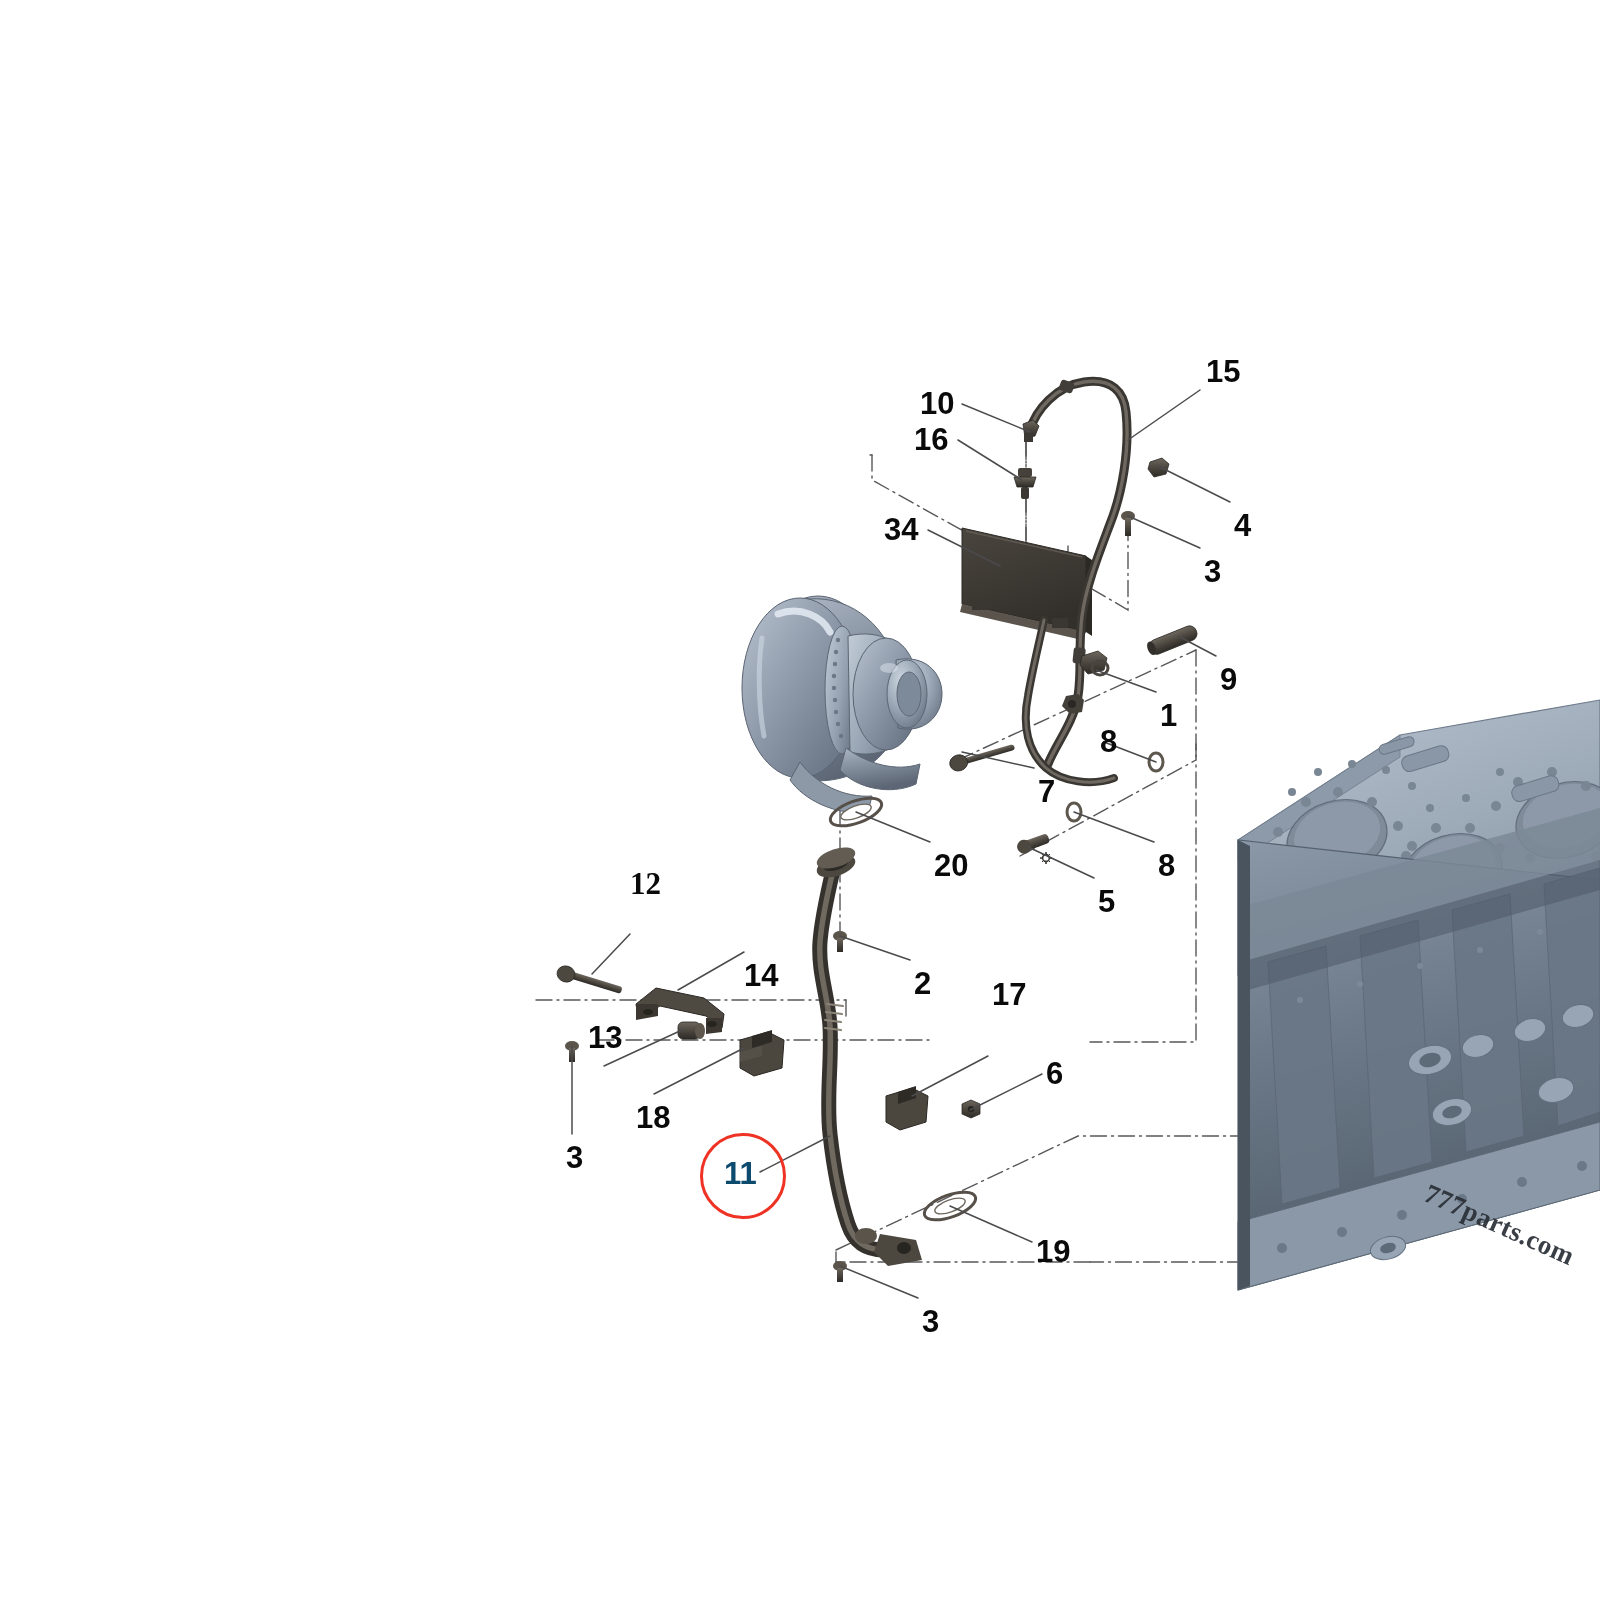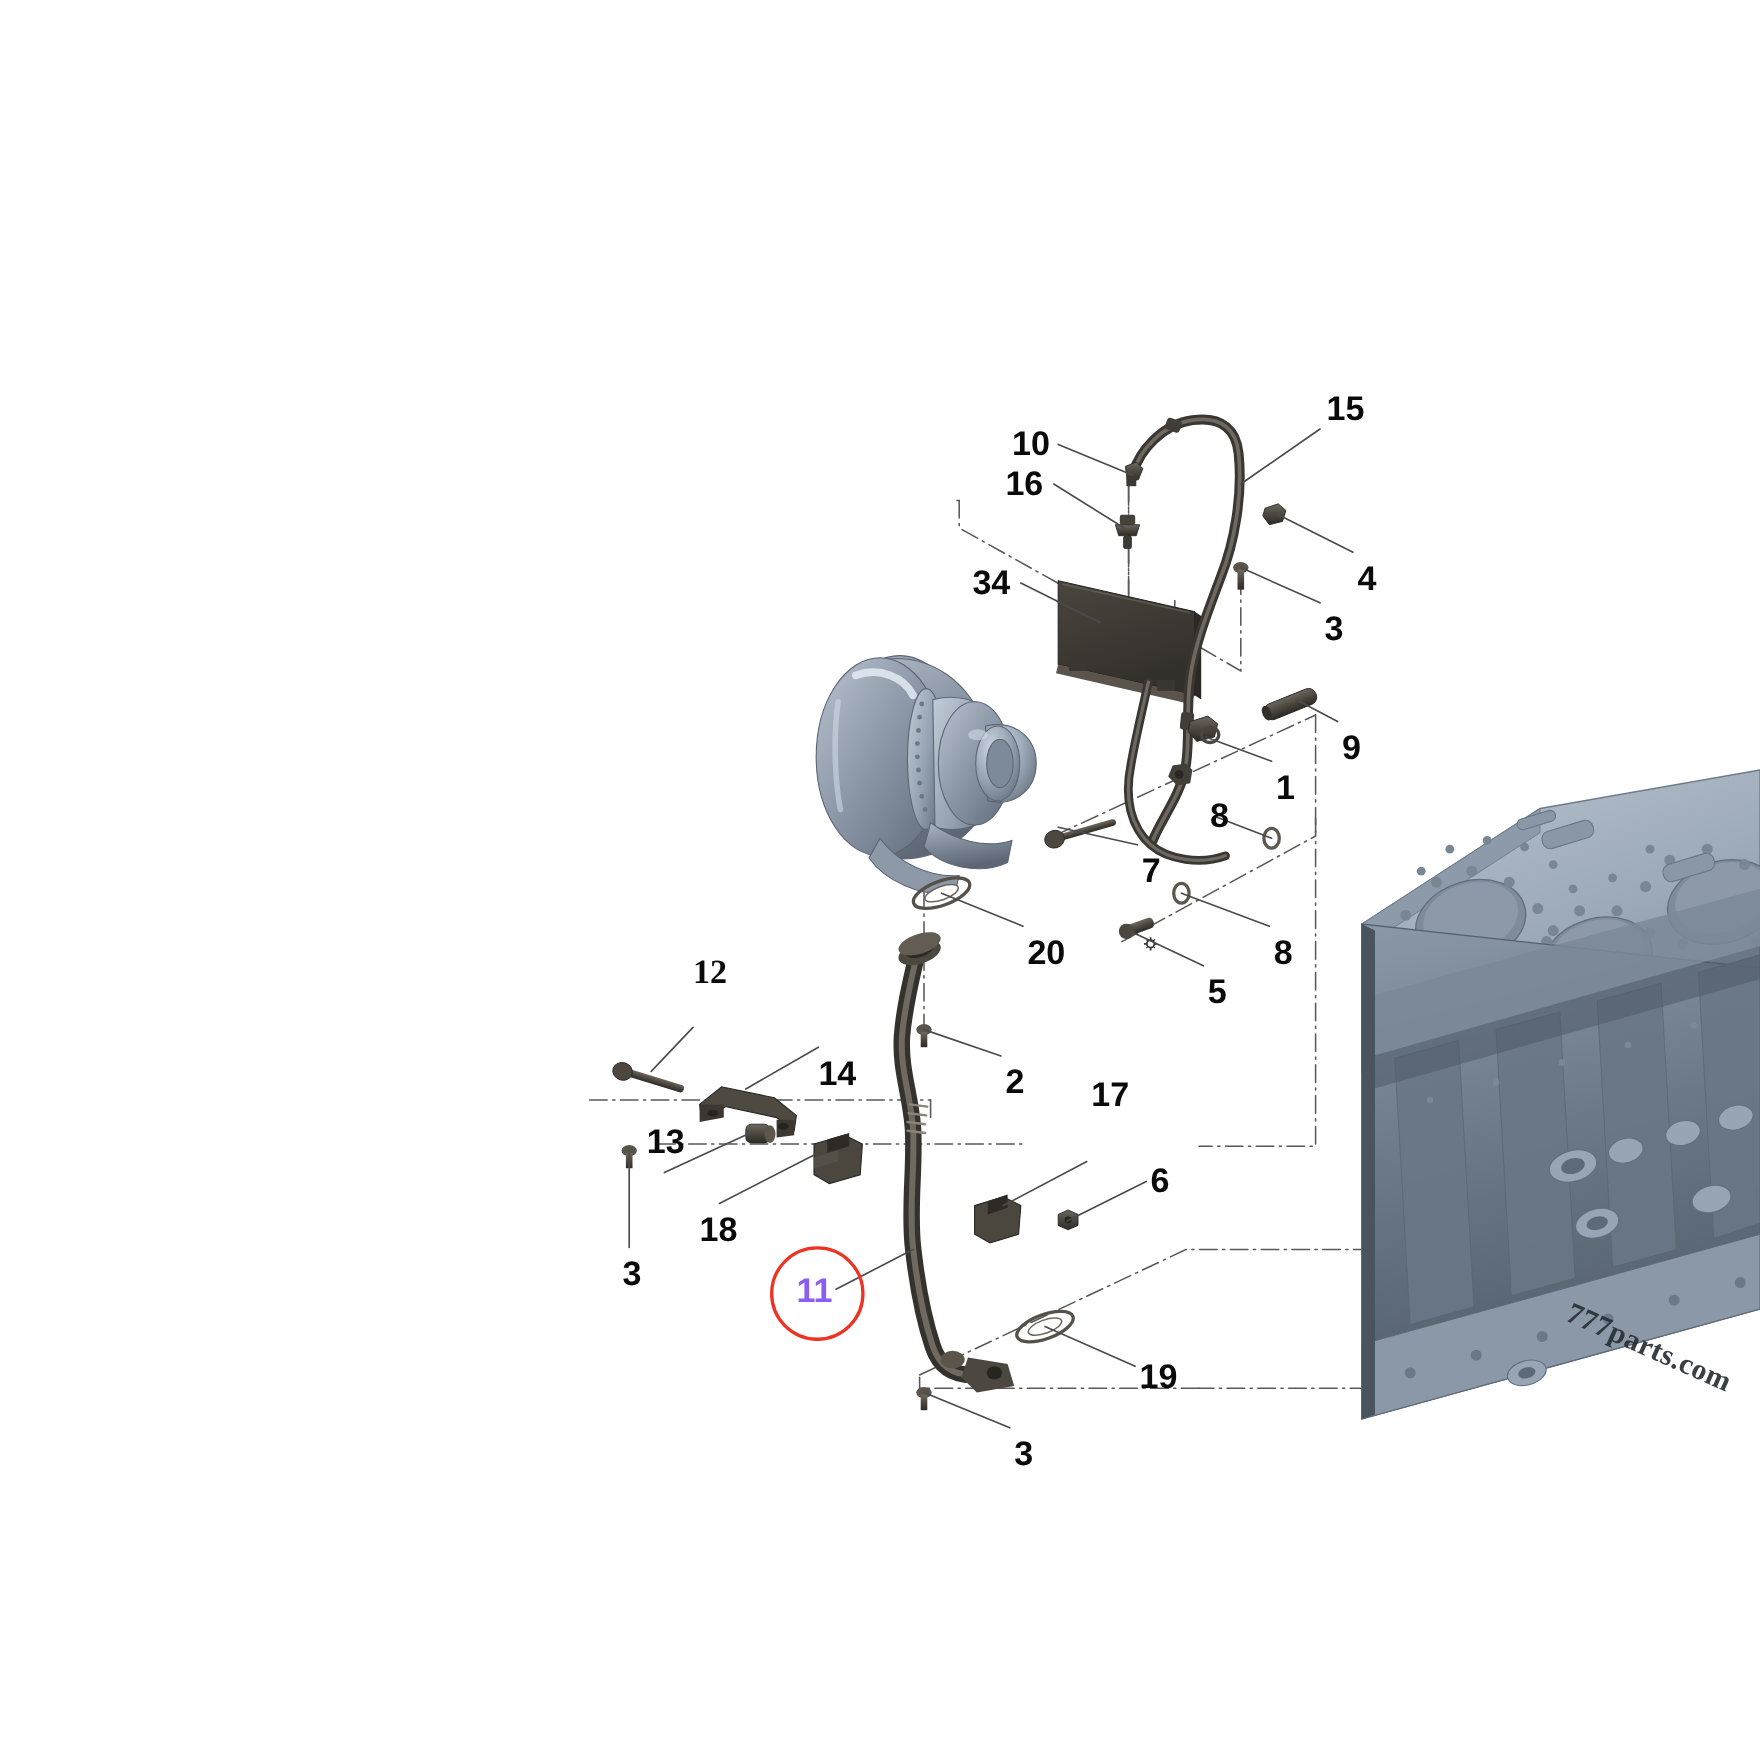--- a/index.html
+++ b/index.html
@@ -4,21 +4,21 @@
 <style>
   html,body{margin:0;padding:0;background:#fff;}
   body{width:1600px;height:1600px;overflow:hidden;font-family:"Liberation Sans",sans-serif;}
   #stage{position:relative;width:1600px;height:1600px;background:#ffffff;}
   #svgroot{position:absolute;left:0;top:0;width:1600px;height:1600px;}
   .calloutnum{
     position:absolute;font-family:"Liberation Sans",sans-serif;
     font-weight:bold;font-size:31px;color:#0a0a0a;line-height:1;
     white-space:nowrap;user-select:none;
   }
-  .calloutnum.hl{color:#8b5cf6;}
+  .calloutnum.hl{color:#0c4a6e;}
   #hl-circle{
     position:absolute;border:3px solid #ee3224;border-radius:50%;
     background:transparent;
   }
   #fp-watermark{
     position:absolute;left:575px;top:752px;width:420px;height:62px;
     user-select:none;pointer-events:none;
   }
   #p777-watermark{
     position:absolute;left:1432px;top:1178px;

